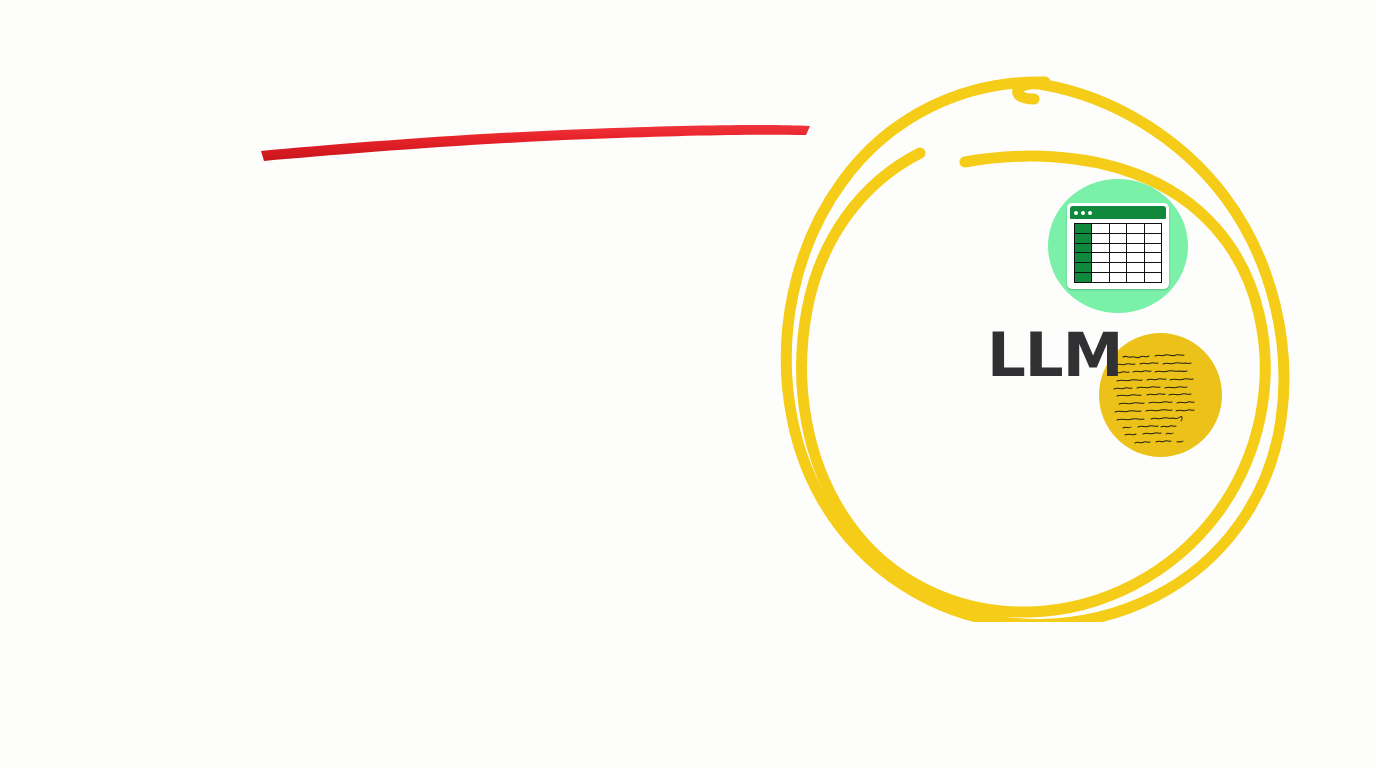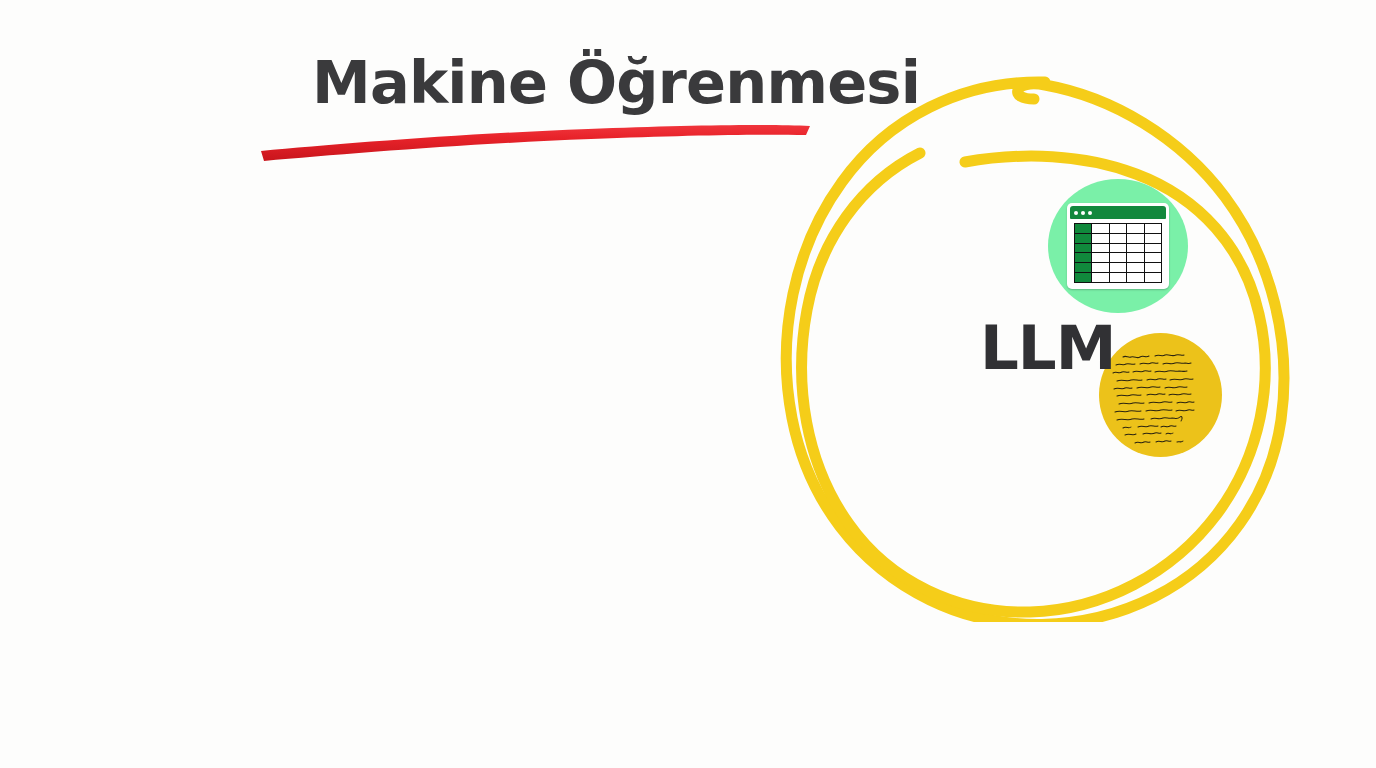--- a/index.html
+++ b/index.html
@@ -149,37 +149,36 @@
     top: 0;
     width: 123px;
     height: 124px;
   }
 
   
   .llm-label {
     position: absolute;
     left: 978px;
     top: 315px;
-    margin: 2px;
+    margin: 9px;
     font-family: "DejaVu Sans", "Liberation Sans", sans-serif;
     font-size: 61px;
     font-weight: bold;
     letter-spacing: -1px;
     color: #313134;
     line-height: 1;
     white-space: nowrap;
   }
 </style>
 </head>
 <body>
 
 <div id="slide">
 
   <div class="title-block">
-    <h1 class="slide-title">Makine Öğrenmesi</h1>
 
     <svg class="title-underline" viewBox="0 0 560 50">
       <defs>
         <linearGradient id="redGrad" x1="0" y1="0" x2="0" y2="1">
           <stop offset="0%" stop-color="#f0353c"></stop>
           <stop offset="35%" stop-color="#e8232a"></stop>
           <stop offset="100%" stop-color="#c8151c"></stop>
         </linearGradient>
       </defs>
       <path d="M3,33 C80,26 200,16 330,11 C430,7 510,6 552,8

